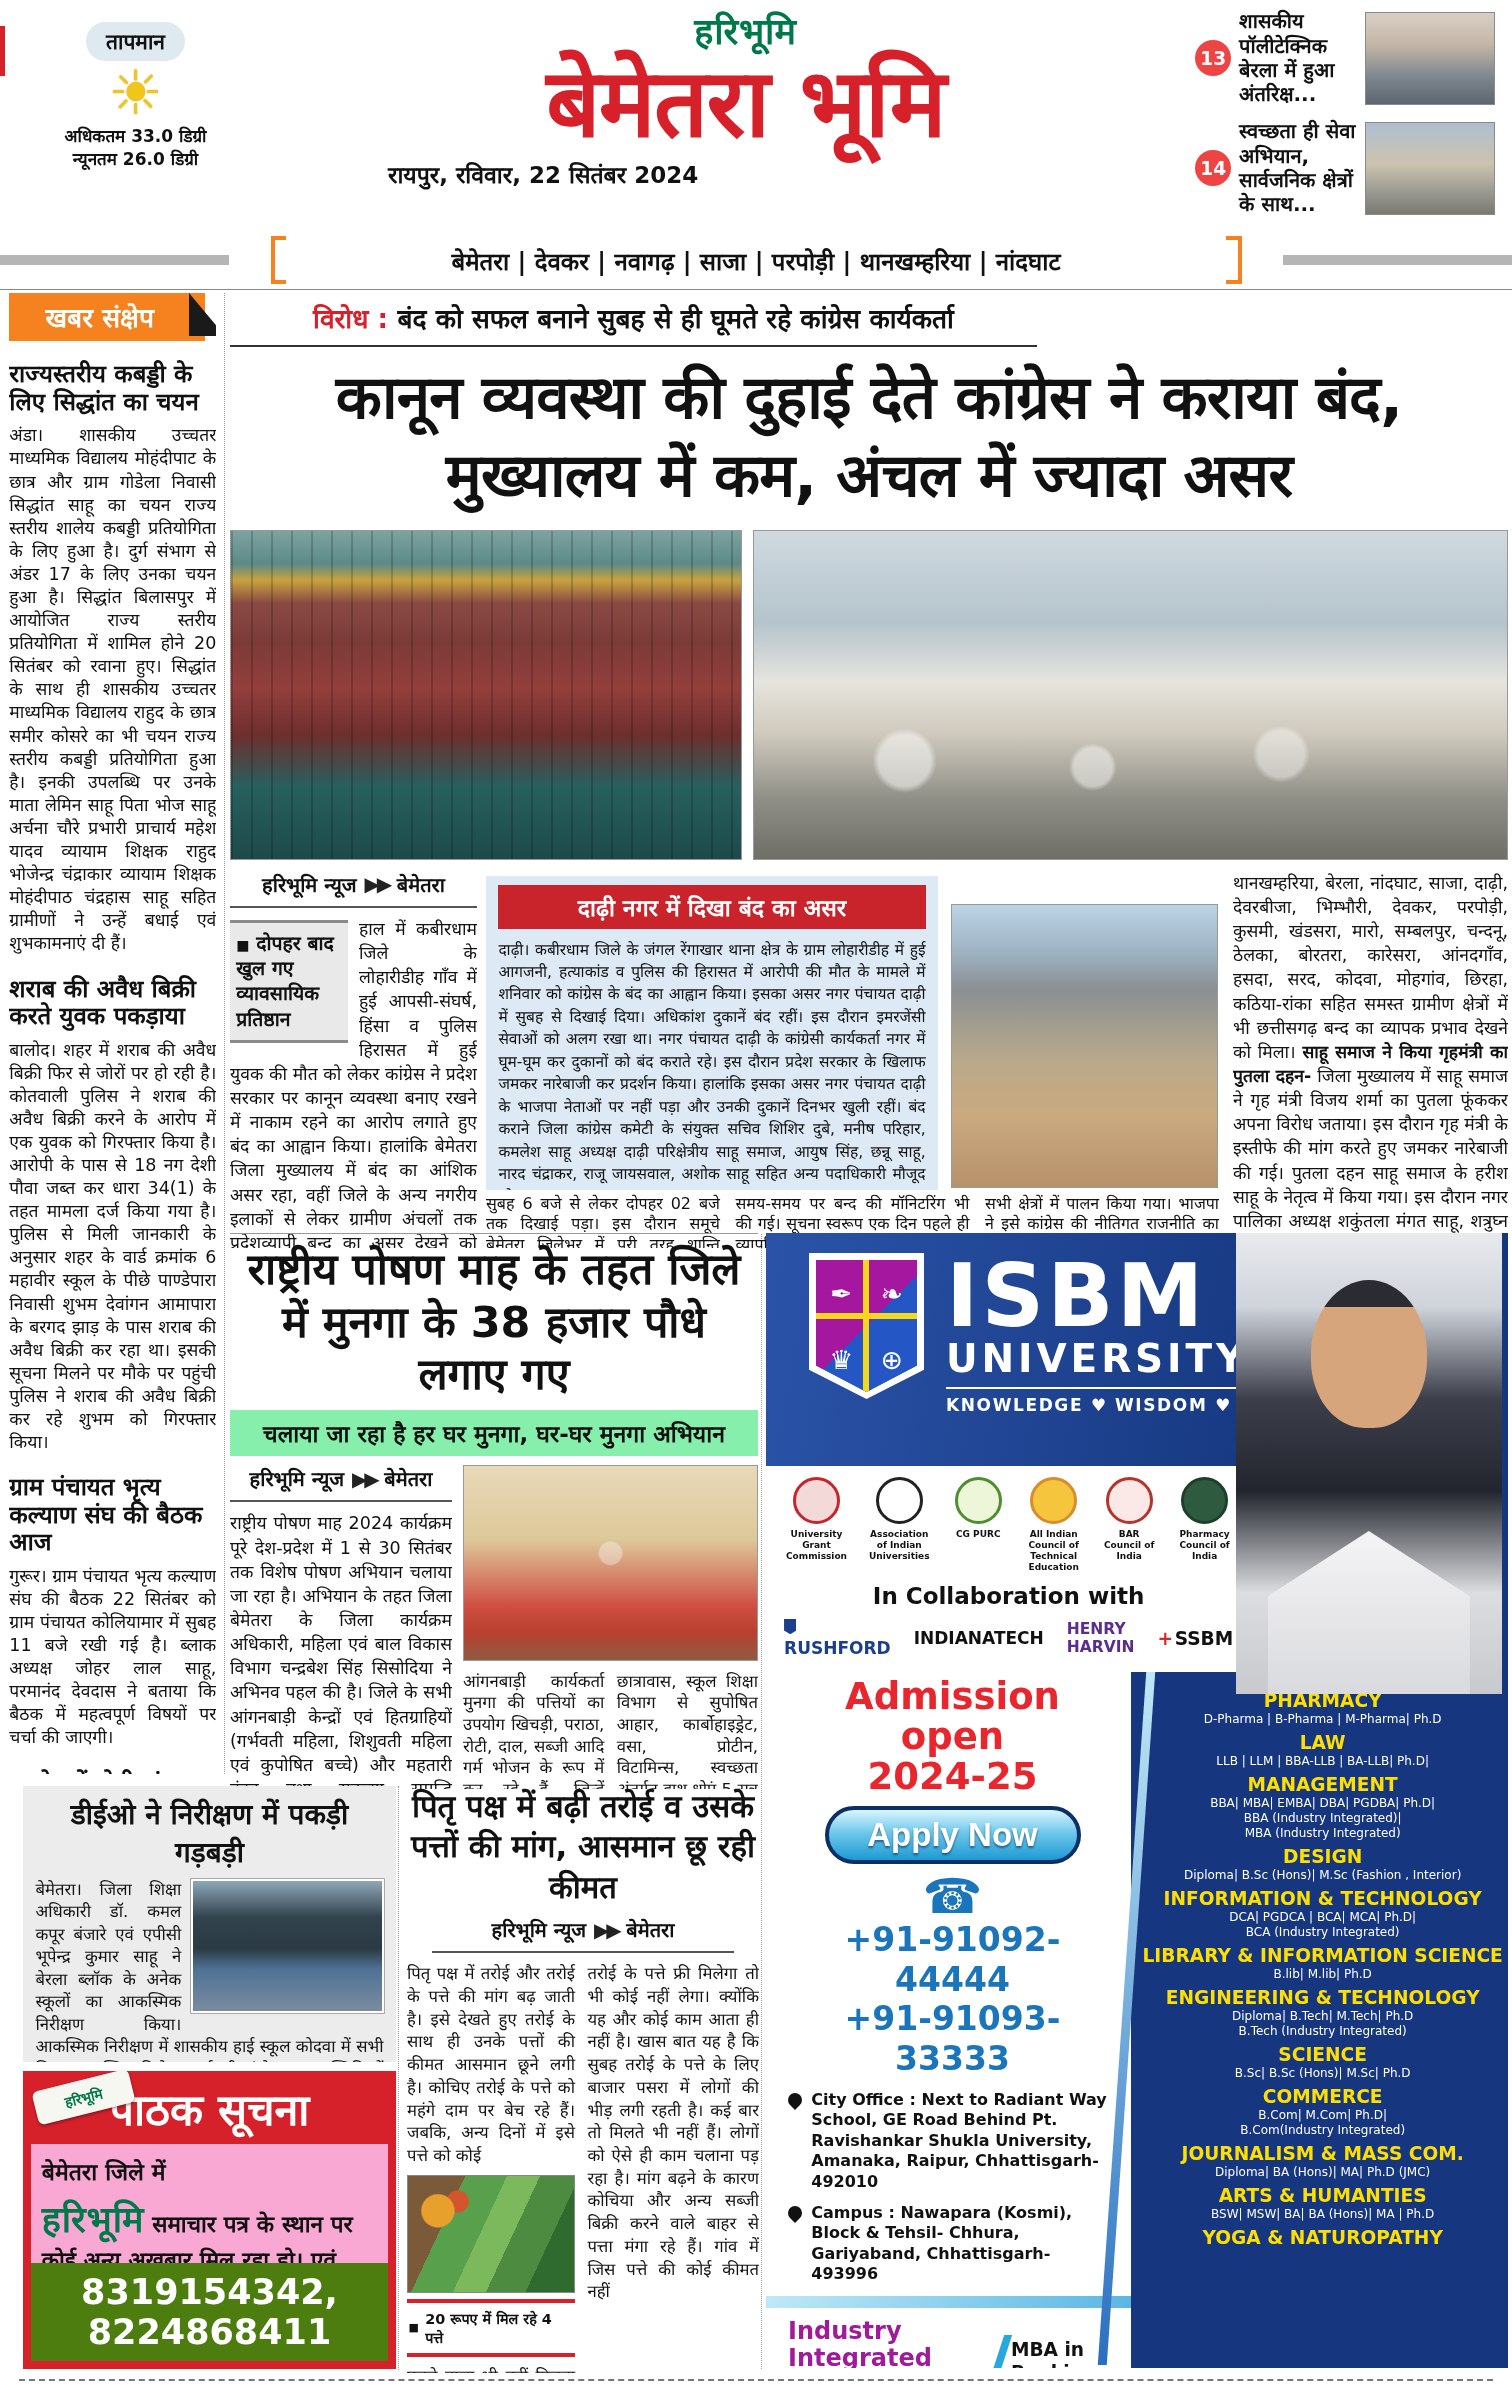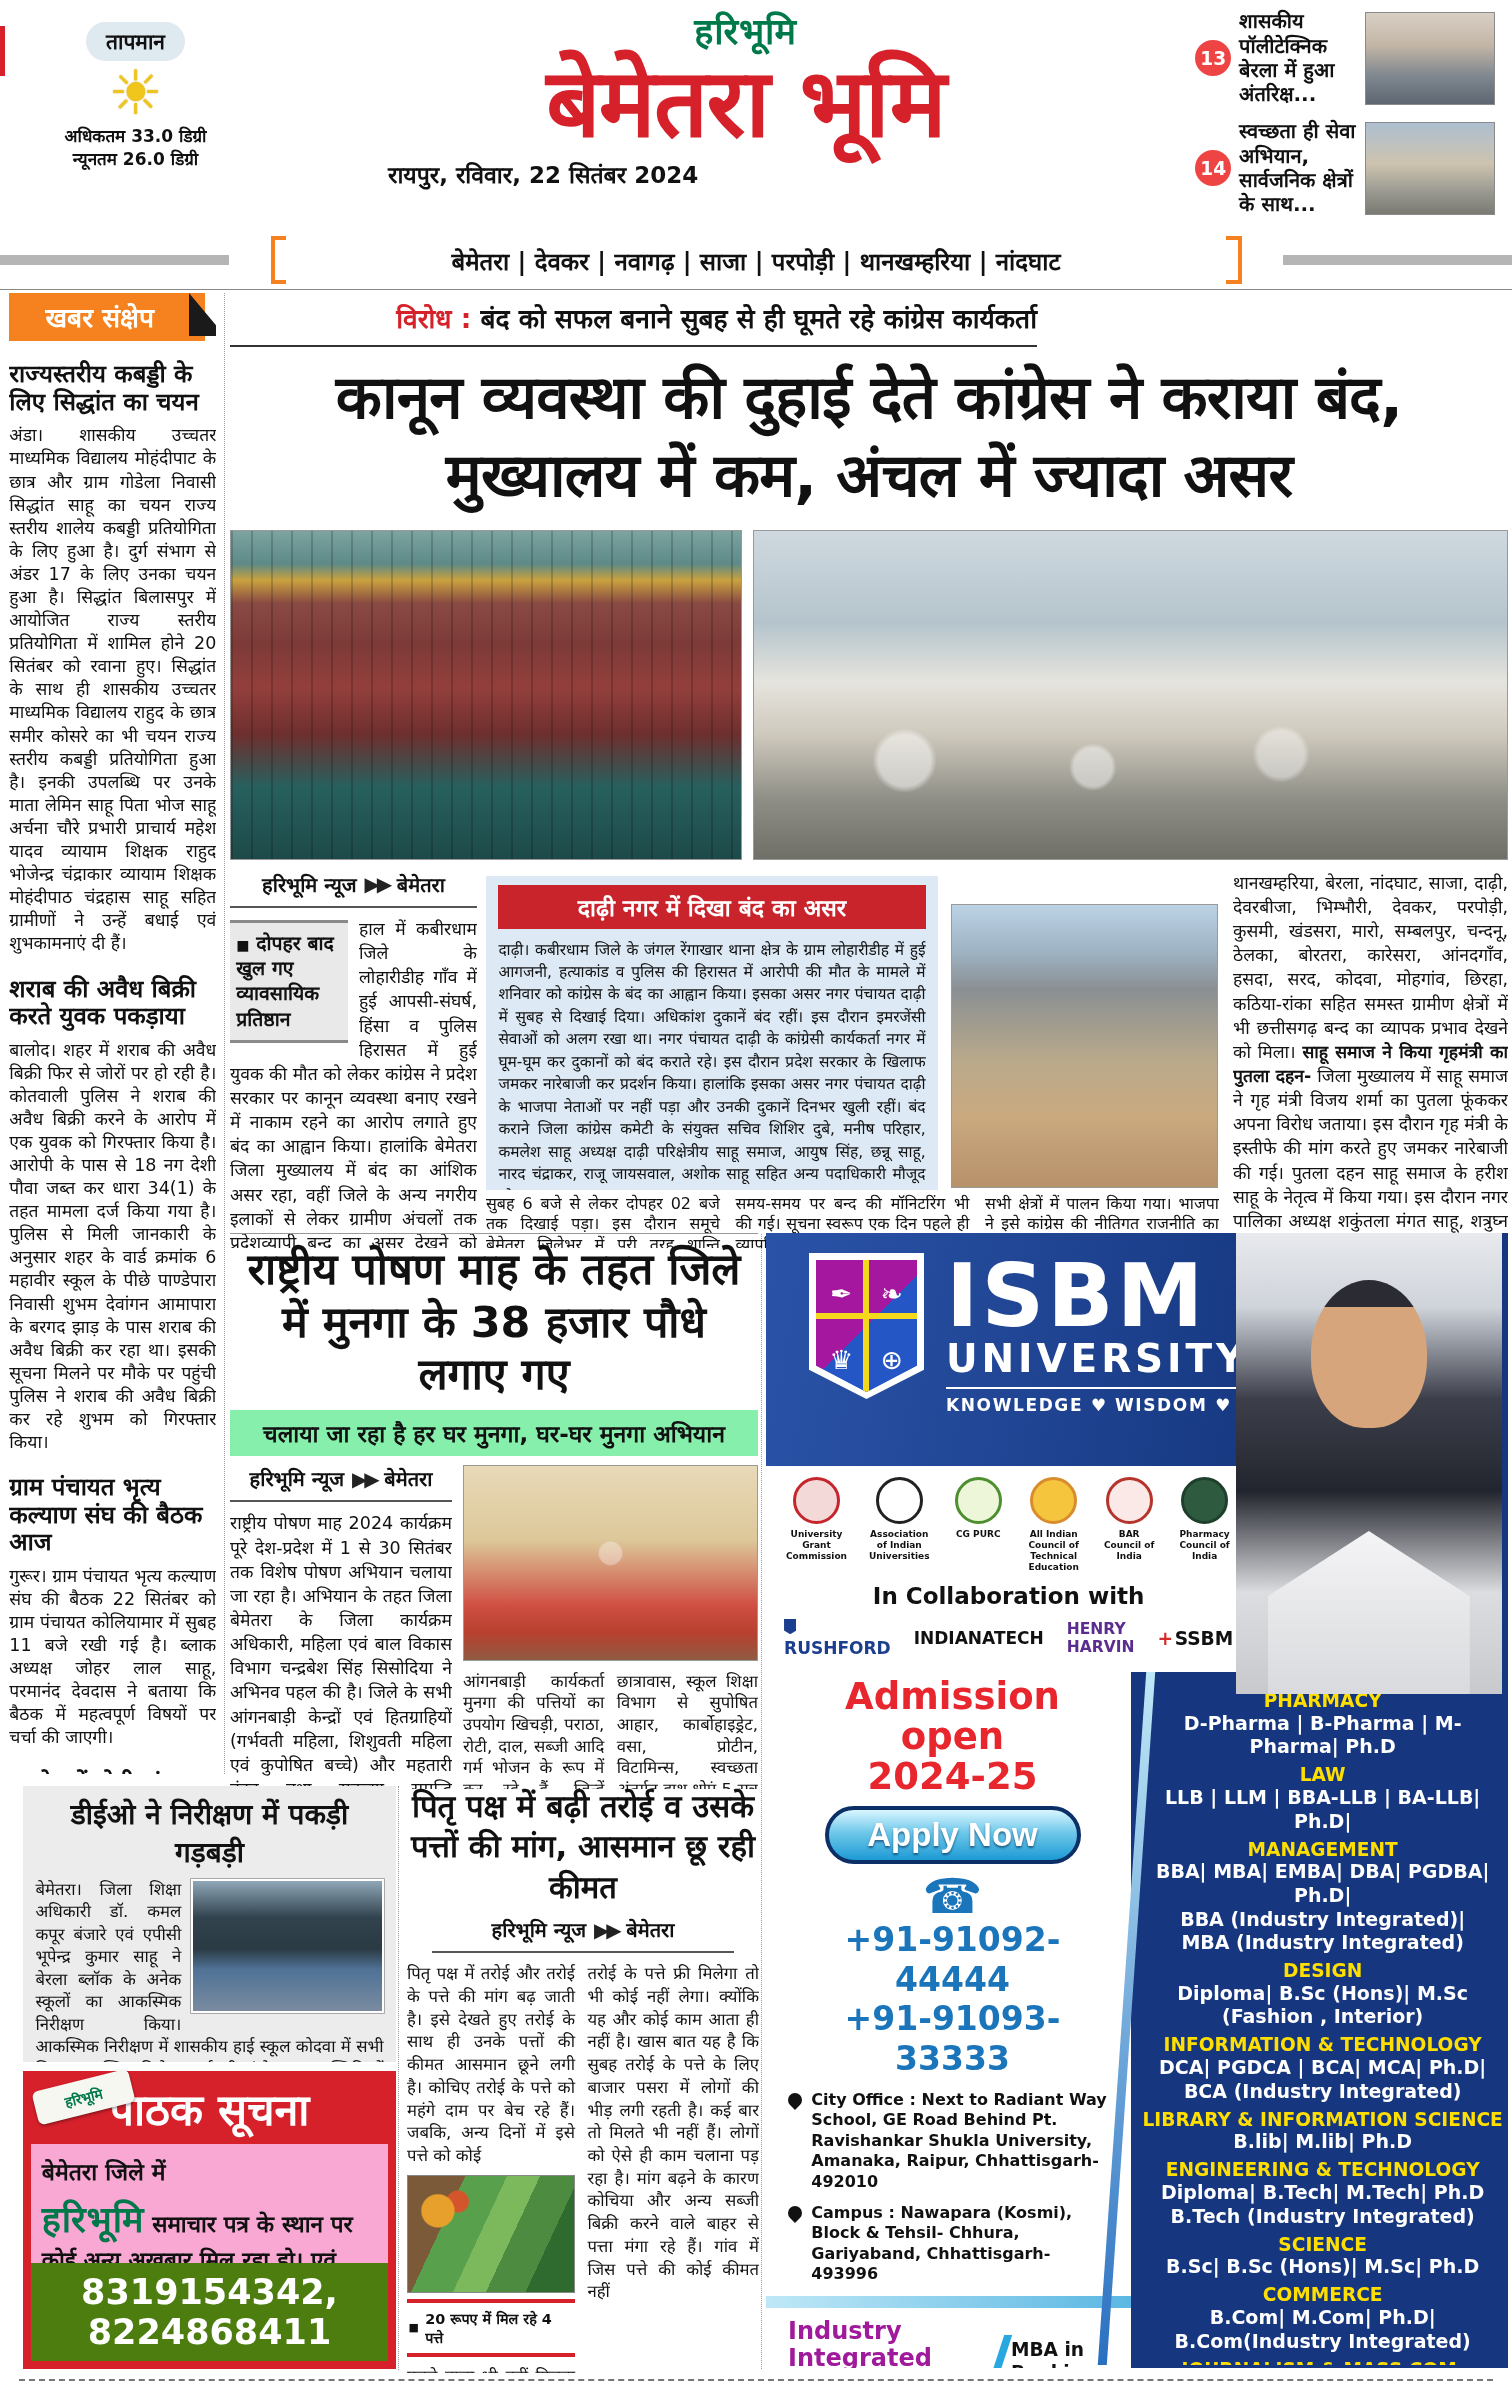--- a/index.html
+++ b/index.html
@@ -43,21 +43,21 @@
 
   
   .briefs { position:absolute; left:9.3px; top:293px; width:207px; height:1481px; overflow:hidden; }
   .briefs-head { position:relative; width:196px; background:#f5821f; color:#fff; font-size:26.4px; font-weight:800; text-align:center; padding:6.2px 23px 6.2px 7.8px; }
   .briefs-head::after { content:""; position:absolute; right:-20px; top:0; border-top:43px solid transparent; border-left:36px solid #1a1a1a; }
   .brief-title { font-size:24px; line-height:1.15; font-weight:800; margin:20px 0 7.8px; }
   .brief-body { font-size:17.5px; line-height:1.32; text-align:justify; }
 
   
   .lead { position:absolute; left:230px; top:297px; width:1278px; height:932px; }
-  .kicker { width:807px; text-align:right; font-size:26.4px; font-weight:700; padding:3.1px 0 9.3px; border-bottom:2.3px solid #333; }
+  .kicker { width:807px; text-align:center; font-size:26.4px; font-weight:700; padding:3.1px 0 9.3px; border-bottom:2.3px solid #333; }
   .kicker-label { color:#d6212b; font-weight:800; }
   .headline { margin-top:11px; font-size:60px; line-height:1.3; font-weight:800; text-align:center; letter-spacing:-0.8px; }
   .photos { display:flex; gap:11px; margin-top:15.5px; }
   .ph { border:0.8px solid #999; }
   .ph-shops { width:512px; height:330px;
      background:
        repeating-linear-gradient(90deg, rgba(0,0,0,.18) 0 2.3px, rgba(0,0,0,0) 2.3px 20px),
        linear-gradient(180deg,#7ca3a0 0%,#5d8a88 10%,#c9a23e 15%,#8a4a44 22%,#7c3b38 34%,#933f3c 48%,#6e2f2e 62%,#27605e 78%,#1d4a49 100%); }
   .ph-crowd { flex:1; height:330px;
      background:
@@ -144,21 +144,21 @@
   .addr { display:flex; gap:9.3px; margin-top:11px; font-size:16px; line-height:1.28; font-weight:600; }
   .pin { flex:0 0 14px; width:14px; height:14px; background:#111; border-radius:50% 50% 50% 0; transform:rotate(-45deg); margin-top:3.1px; }
   .strip { height:12.4px; background:linear-gradient(90deg,#bfe8f7,#5bb7e3); margin:11px -14px 0 -22px; }
   .industry-row { display:flex; align-items:center; gap:11px; padding:9.3px 0 3.1px; }
   .ind-t { color:#a01b9b; font-size:24px; line-height:1.15; font-weight:800; }
   .slash { flex:0 0 7.8px; width:7.8px; height:75px; background:#29a8e0; transform:skewX(-18deg); }
   .mba-t { font-size:18.6px; line-height:1.2; font-weight:800; color:#111; }
   .ad-adv { flex:1; background:#16377f; padding:12.4px 6.2px 0 22px; }
   .ad-right { flex:1; padding:12.4px 4.7px 0 11px; text-align:center; overflow:hidden; }
   .cat-h { color:#ffdf00; font-size:18.6px; font-weight:800; margin:5.4px 0 0.8px; }
-  .cat-l { font-size:19px; line-height:1.24; font-weight:700; }
+  .cat-l { font-size:12px; line-height:1.24; font-weight:400; }
   .ad-diag { position:absolute; left:356px; top:0; width:9.3px; height:100%; background:linear-gradient(180deg,#bfe8f7,#2a6fc0); transform:skewX(-4deg); z-index:2; }
 
   
   .deo { position:absolute; left:23px; top:1786px; width:373px; height:276px; background:#ececec; padding:7.8px 12.4px; overflow:hidden; }
   .deo-h { font-size:28px; font-weight:800; text-align:center; margin-bottom:7.8px; }
   .deo-photo { float:right; width:193px; height:134px; margin:1.6px 0 6.2px 9.3px; border:2.3px solid #fff; box-shadow:0 0 0 0.8px #999;
      background:linear-gradient(180deg,#8fa7b8 0%,#31434e 28%,#2b3a43 52%,#4f7296 68%,#7a8ba0 100%); }
   .deo-body { font-size:16.7px; line-height:1.35; text-align:justify; }
 
   

